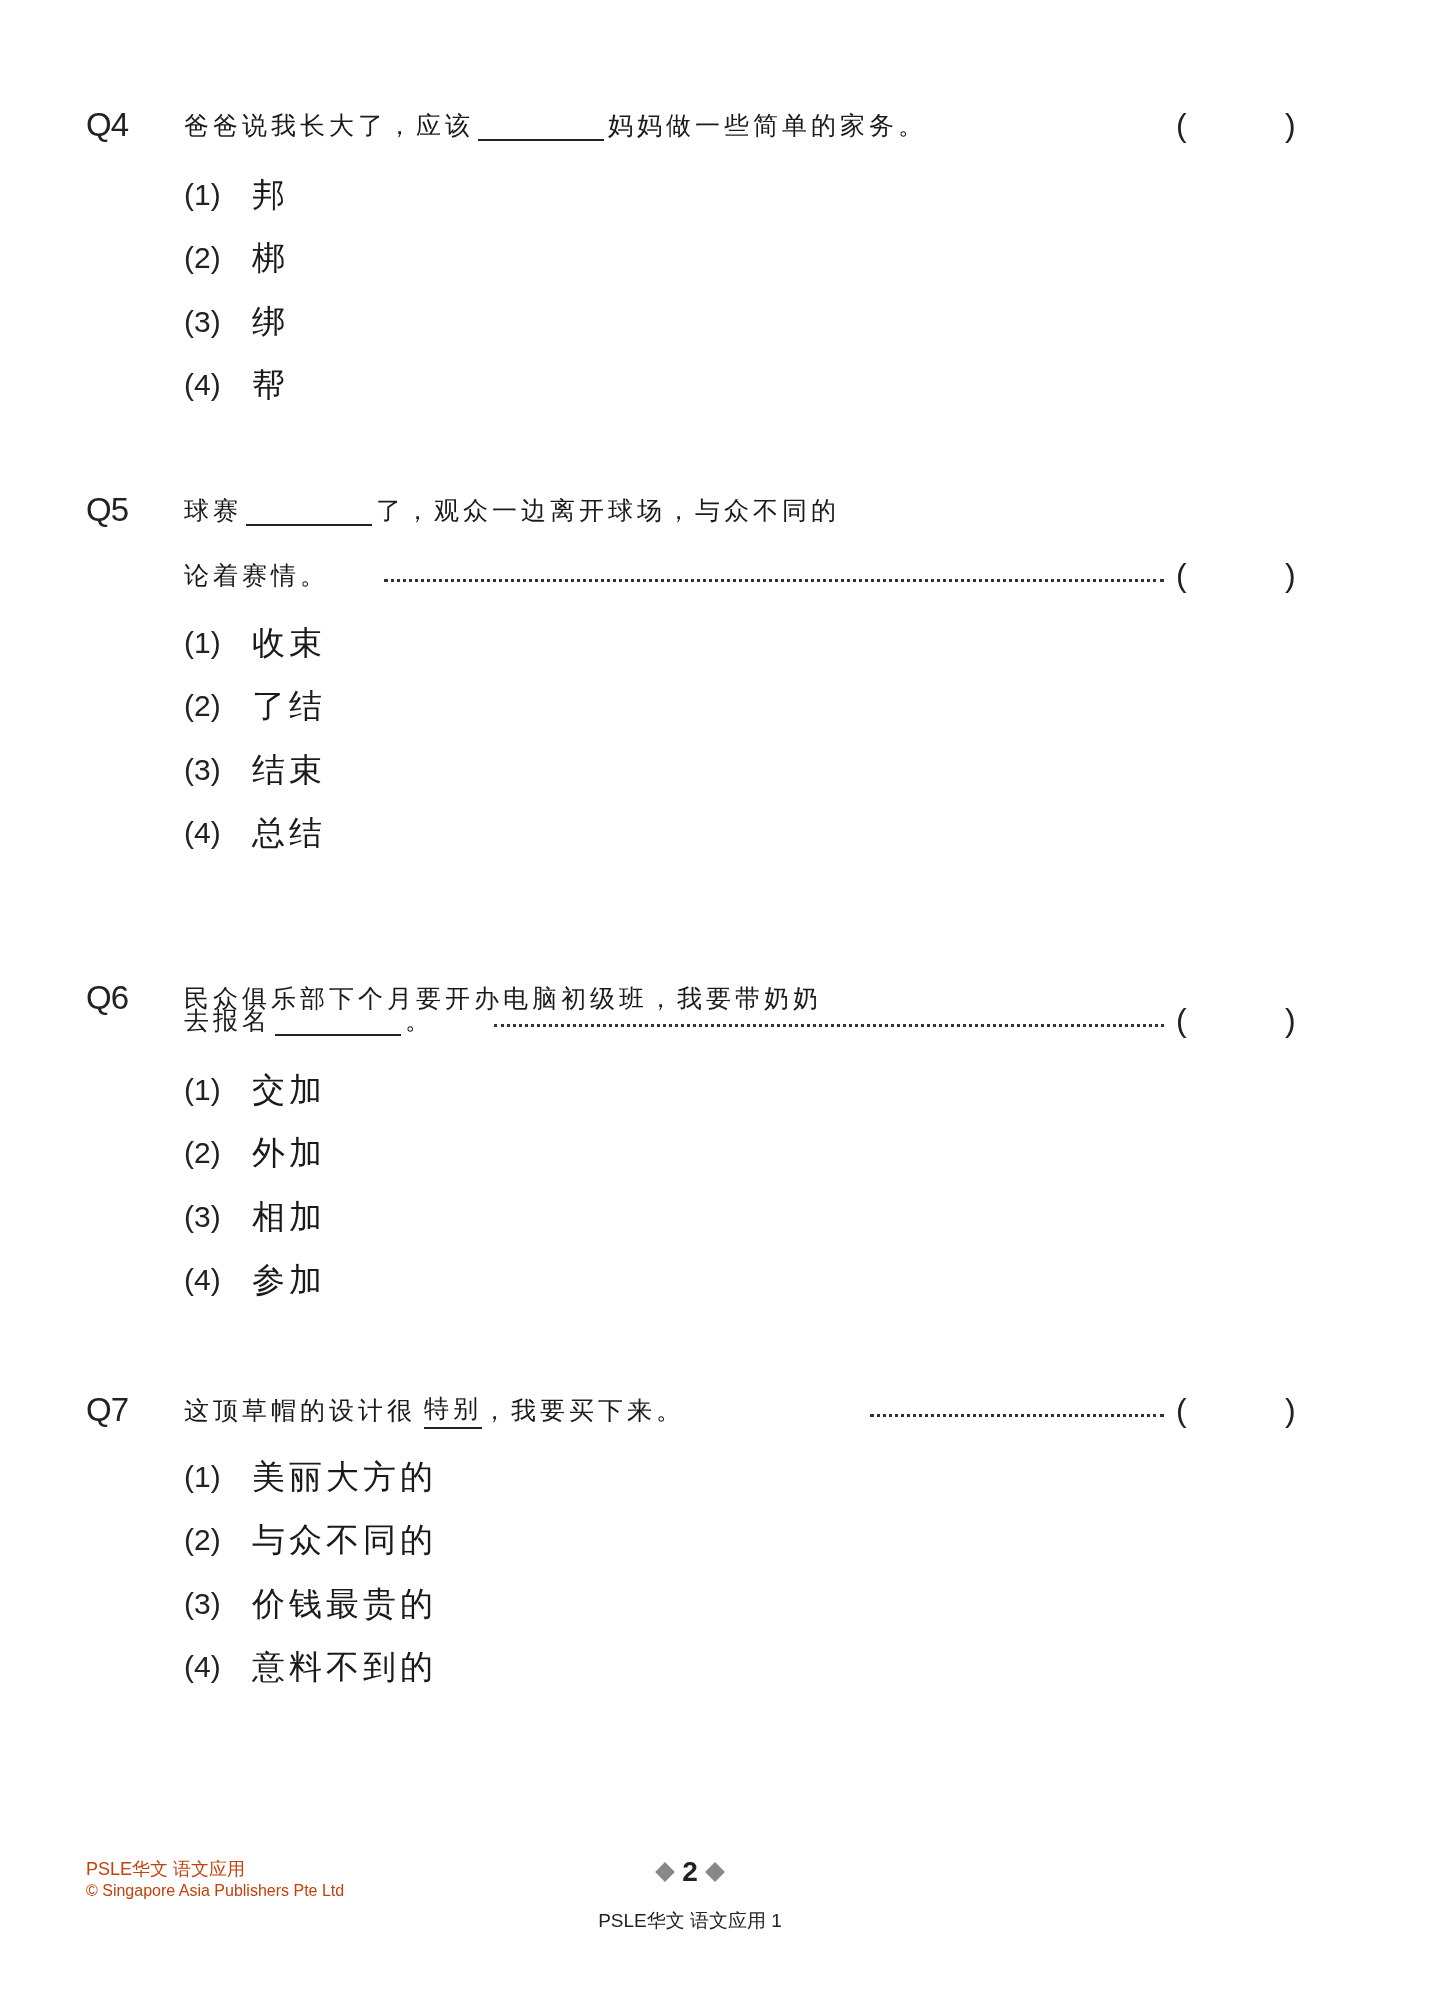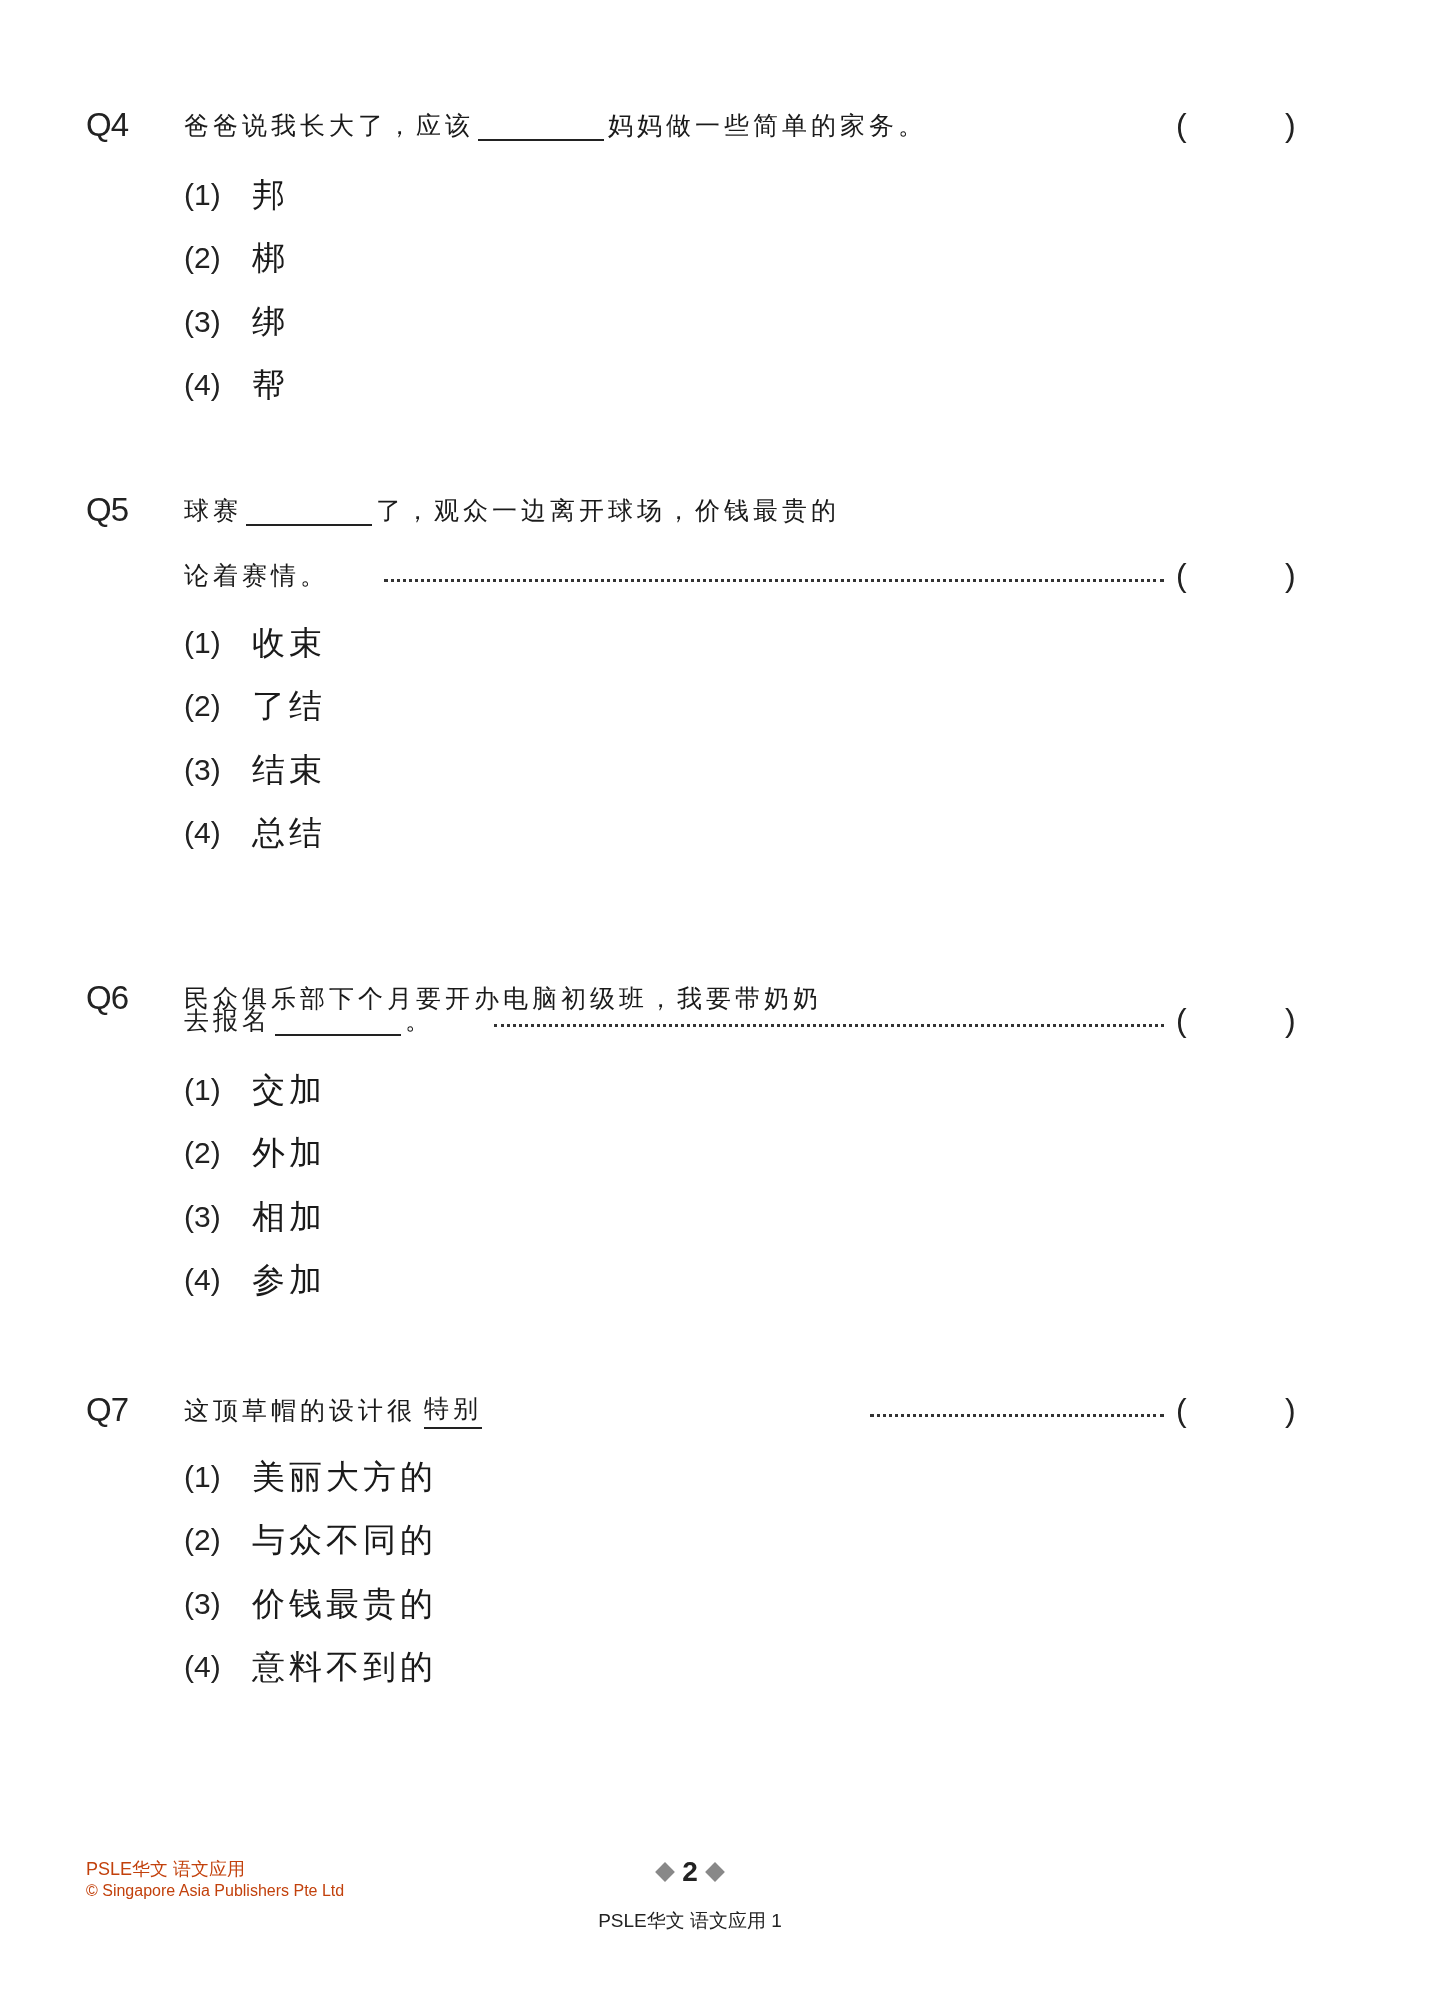--- a/index.html
+++ b/index.html
@@ -59,21 +59,21 @@
       <span class="opt-text">帮</span>
     </div>
   </div>
 
   <div>
     <div class="line" style="top:486px; left:0; width:1445px;">
       <span class="qnum">Q5</span>
       <span class="qtext">
         <span>球赛</span>
         <span class="blank"></span>
-        <span>了，观众一边离开球场，价钱最贵的</span>
+        <span>了，观众一边离开球场，与众不同的</span>
       </span>
     </div>
     <div class="line" style="top:551px; left:0; width:1445px;text-align:right;">
       <span class="qtext">论着赛情。</span>
       <span class="dots" style="left:384px; width:780px;"></span>
       <span class="paren-open">(</span>
       <span class="paren-close">)</span>
     </div>
     <div class="opt" style="top:619px;">
       <span class="opt-num">(1)</span>
@@ -125,20 +125,21 @@
       <span class="opt-text">参加</span>
     </div>
   </div>
 
   <div>
     <div class="line" style="top:1386px; left:0; width:1219px;">
       <span class="qnum">Q7</span>
       <span class="qtext">
         <span>这顶草帽的设计很</span>
         <span class="underlined">特别</span>
+        <span>，我要买下来。</span>
       </span>
       <span class="dots" style="left:870px; width:294px;"></span>
       <span class="paren-open">(</span>
       <span class="paren-close">)</span>
     </div>
     <div class="opt" style="top:1453px;">
       <span class="opt-num">(1)</span>
       <span class="opt-text">美丽大方的</span>
     </div>
     <div class="opt" style="top:1516px;">

